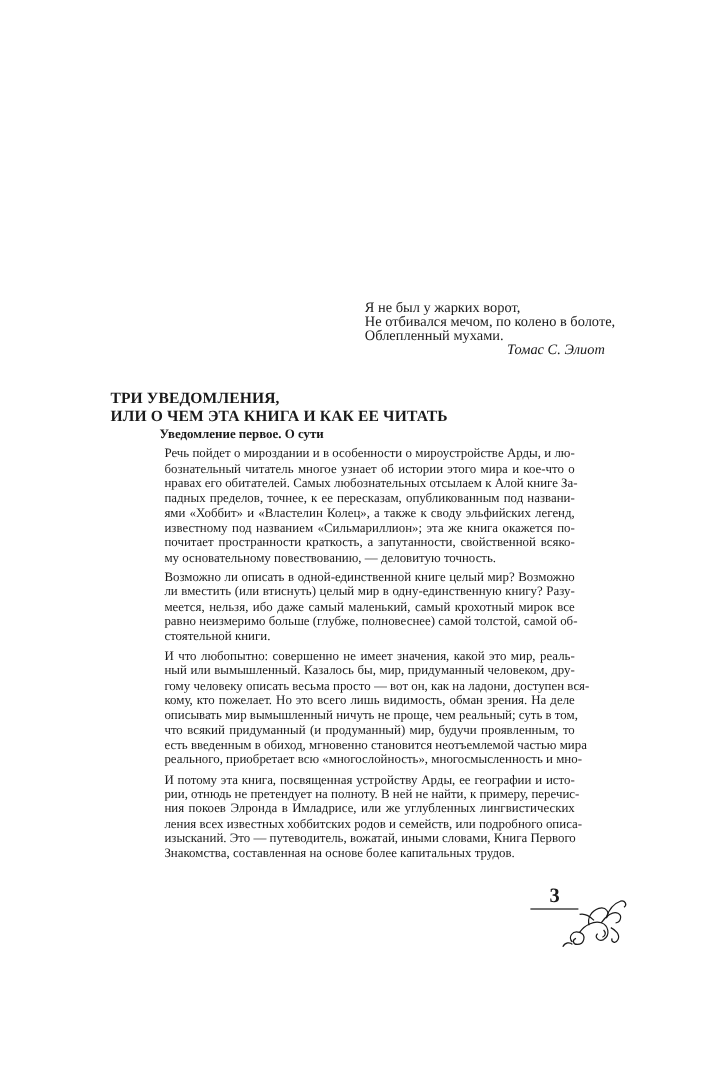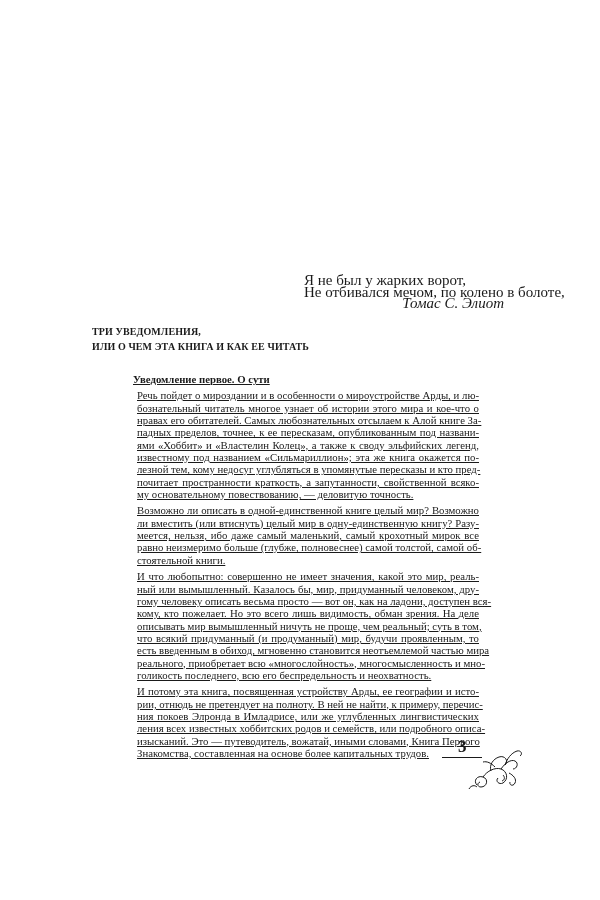--- a/index.html
+++ b/index.html
@@ -1,79 +1,78 @@
 <!DOCTYPE html>
 <html><head>
 <meta charset="utf-8">
 <style>
   html, body { margin: 0; padding: 0; background: #ffffff; }
   body { width: 600px; height: 900px; position: relative; overflow: hidden;
          font-family: "Liberation Serif", "DejaVu Serif", serif; color: #1a1a1a; }
   .epigraph { position: absolute; left: 304px; top: 251px; width: 200px;
-              font-size: 15px; line-height: 11.6px; margin-top: 24px; }
+              font-size: 12px; line-height: 11.6px; }
   .epigraph .line { display: block; white-space: nowrap; }
   .epigraph .author { display: block; text-align: right; font-style: italic; margin-top: 0px; }
   .chapter-title { position: absolute; left: 92px; top: 324px; font-weight: bold;
-                   font-size: 10px; line-height: 15px; letter-spacing: 0.1px; }
+                   font-size: 13px; line-height: 15px; letter-spacing: 0.1px; }
   .chapter-title span { display: block; white-space: nowrap; }
-  .body-text { position: absolute; left: 133px; top: 373px; width: 350px;
-               font-size: 10.75px; line-height: 12.35px; text-align: justify; text-decoration: underline; }
+  .body-text { position: absolute; left: 133px; top: 356px; width: 350px;
+               font-size: 10.75px; line-height: 12.35px; text-align: justify; }
   .section-heading { font-weight: bold; display: block; }
   .para { display: block; margin: 4px; }
   .para .ln { display: block; text-align: justify; text-align-last: justify; white-space: nowrap; overflow: visible; }
   .para .ln.last { text-align-last: left; }
   .page-num { position: absolute; left: 458px; top: 737px; font-weight: bold; font-size: 17px; }
   .page-rule { position: absolute; left: 442px; top: 757px; width: 40px; height: 1px; background: #1a1a1a; }
   .ornament { position: absolute; left: 465px; top: 745px; width: 60px; height: 50px; }
 </style>
 </head>
 <body>
 
 <div class="epigraph">
   <span class="line">Я не был у жарких ворот,</span>
   <span class="line">Не отбивался мечом, по колено в болоте,</span>
+  <span class="line">Облепленный мухами.</span>
   <span class="author">Томас С. Элиот</span>
 </div>
 
 <div class="chapter-title">
   <span>ТРИ УВЕДОМЛЕНИЯ,</span>
   <span>ИЛИ О ЧЕМ ЭТА КНИГА И КАК ЕЕ ЧИТАТЬ</span>
 </div>
 
 <div class="body-text">
   <span class="section-heading">Уведомление первое. О сути</span>
   <div id="paragraphs">
       <div class="para">
         <span class="ln">Речь пойдет о мироздании и в особенности о мироустройстве Арды, и лю-</span>
         <span class="ln">бознательный читатель многое узнает об истории этого мира и кое-что о</span>
         <span class="ln">нравах его обитателей. Самых любознательных отсылаем к Алой книге За-</span>
         <span class="ln">падных пределов, точнее, к ее пересказам, опубликованным под названи-</span>
         <span class="ln">ями «Хоббит» и «Властелин Колец», а также к своду эльфийских легенд,</span>
         <span class="ln">известному под названием «Сильмариллион»; эта же книга окажется по-</span>
-        <span class="ln">лезной тем, кому недосуг углубляться в упомянутые пересказы и кто пред-</span>
         <span class="ln">почитает пространности краткость, а запутанности, свойственной всяко-</span>
         <span class="ln last">му основательному повествованию, — деловитую точность.</span>
       </div>
       <div class="para">
         <span class="ln">Возможно ли описать в одной-единственной книге целый мир? Возможно</span>
         <span class="ln">ли вместить (или втиснуть) целый мир в одну-единственную книгу? Разу-</span>
         <span class="ln">меется, нельзя, ибо даже самый маленький, самый крохотный мирок все</span>
         <span class="ln">равно неизмеримо больше (глубже, полновеснее) самой толстой, самой об-</span>
         <span class="ln last">стоятельной книги.</span>
       </div>
       <div class="para">
         <span class="ln">И что любопытно: совершенно не имеет значения, какой это мир, реаль-</span>
         <span class="ln">ный или вымышленный. Казалось бы, мир, придуманный человеком, дру-</span>
         <span class="ln">гому человеку описать весьма просто — вот он, как на ладони, доступен вся-</span>
         <span class="ln">кому, кто пожелает. Но это всего лишь видимость, обман зрения. На деле</span>
         <span class="ln">описывать мир вымышленный ничуть не проще, чем реальный; суть в том,</span>
         <span class="ln">что всякий придуманный (и продуманный) мир, будучи проявленным, то</span>
         <span class="ln">есть введенным в обиход, мгновенно становится неотъемлемой частью мира</span>
         <span class="ln">реального, приобретает всю «многослойность», многосмысленность и мно-</span>
-        <span class="ln last">голикость последнего, всю его беспредельность и неохватность.</span>
       </div>
       <div class="para">
         <span class="ln">И потому эта книга, посвященная устройству Арды, ее географии и исто-</span>
         <span class="ln">рии, отнюдь не претендует на полноту. В ней не найти, к примеру, перечис-</span>
         <span class="ln">ния покоев Элронда в Имладрисе, или же углубленных лингвистических</span>
         <span class="ln">ления всех известных хоббитских родов и семейств, или подробного описа-</span>
         <span class="ln">изысканий. Это — путеводитель, вожатай, иными словами, Книга Первого</span>
         <span class="ln last">Знакомства, составленная на основе более капитальных трудов.</span>
       </div>
     </div>

